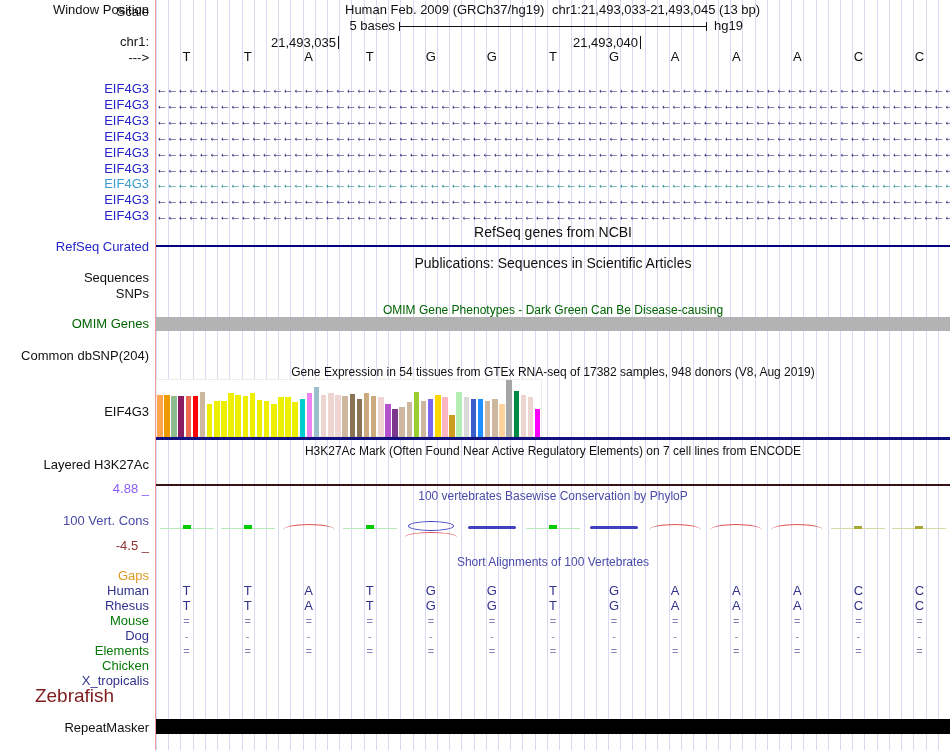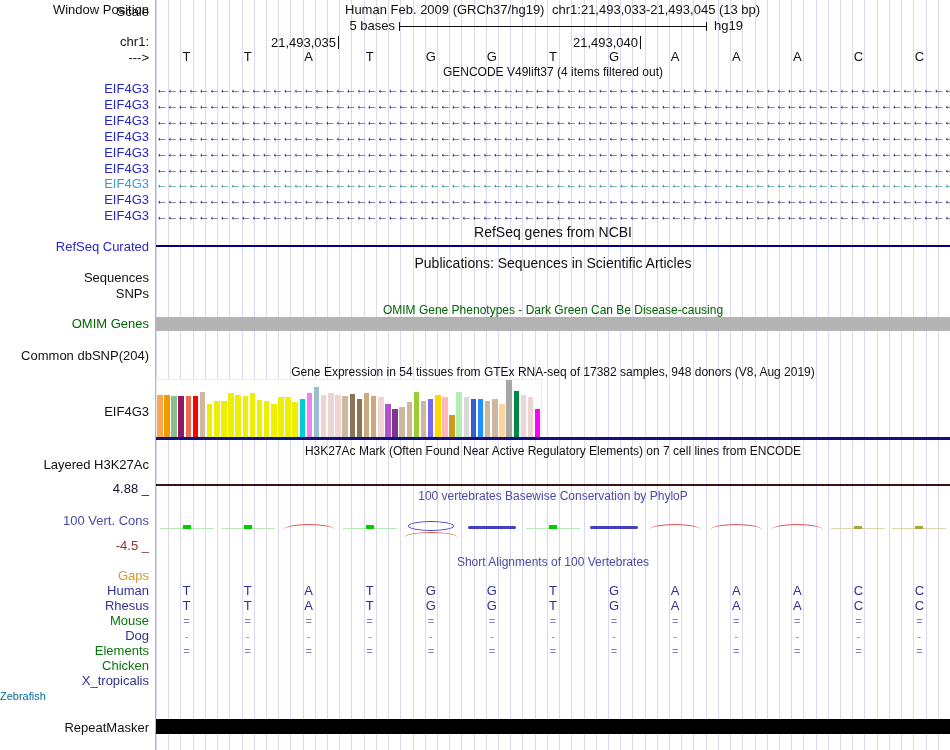--- a/index.html
+++ b/index.html
@@ -34,21 +34,20 @@
 
   <div class="abs t13" style="left:345px;top:3px;z-index:2">Human Feb. 2009 (GRCh37/hg19)</div>
   <div class="abs t13" style="left:552px;top:3px;z-index:2">chr1:21,493,033-21,493,045 (13 bp)</div>
 
   <div class="abs t13" style="left:300px;top:19px;width:95px;text-align:right;z-index:2">5 bases</div>
   <div class="hline" style="left:399px;top:26px;width:308px;height:1px;background:#111"></div>
   <div class="tick" style="left:399px;top:22px;height:9px"></div>
   <div class="tick" style="left:706px;top:22px;height:9px"></div>
   <div class="abs t13" style="left:714px;top:19px;z-index:2">hg19</div>
 
-  <div class="ctr t12" style="top:66px">GENCODE V49lift37 (4 items filtered out)</div>
 
   <div class="ctr t10" style="top:227px">RefSeq genes from NCBI</div>
   <div class="lbl" style="top: 240px; color: rgb(37, 37, 200);">RefSeq Curated</div>
   <div class="hline" style="left: 156px; top: 245px; width: 794px; height: 2px; background: rgb(0, 0, 128);"></div>
 
   <div class="ctr t10" style="top:258px">Publications: Sequences in Scientific Articles</div>
   <div class="lbl" style="top:271px">Sequences</div>
   <div class="lbl" style="top:287px">SNPs</div>
 
   <div class="ctr t12" style="top: 304px; color: rgb(0, 100, 0);">OMIM Gene Phenotypes - Dark Green Can Be Disease-causing</div>
@@ -59,21 +58,21 @@
 
   <div class="ctr t12" style="top:366px">Gene Expression in 54 tissues from GTEx RNA-seq of 17382 samples, 948 donors (V8, Aug 2019)</div>
   <div class="abs" style="left:156px;top:379px;width:386px;height:58px;background:#fff;border:1px solid #ececec;box-sizing:border-box;z-index:1"></div>
   <div class="lbl" style="top:405px">EIF4G3</div>
   <div class="hline" style="left: 156px; top: 437px; width: 794px; height: 3px; background: rgb(16, 16, 126);"></div>
 
   <div class="ctr t12" style="top:445px">H3K27Ac Mark (Often Found Near Active Regulatory Elements) on 7 cell lines from ENCODE</div>
   <div class="lbl" style="top:458px">Layered H3K27Ac</div>
   <div class="hline" style="left: 156px; top: 484px; width: 794px; height: 2px; background: rgb(58, 20, 20);"></div>
 
-  <div class="lbl" style="top: 482px; color: #0f172a;">4.88 _</div>
+  <div class="lbl" style="top: 482px; color: #8b5cf6;">4.88 _</div>
   <div class="ctr t12" style="top: 490px; color: rgb(74, 74, 168);">100 vertebrates Basewise Conservation by PhyloP</div>
   <div class="lbl" style="top: 514px; color: rgb(74, 74, 168);">100 Vert. Cons</div>
   <div class="lbl" style="top: 539px; color: rgb(140, 50, 50);">-4.5 _</div>
 
   <div class="ctr t12" style="top: 556px; color: rgb(74, 74, 168);">Short Alignments of 100 Vertebrates</div>
 
   <div class="hline" style="left: 156px; top: 719px; width: 794px; height: 15px; background: rgb(0, 0, 0);"></div>
   <div class="lbl" style="top:721px">RepeatMasker</div>
 
   <div class="abs" style="left: 155px; top: 0px; width: 1px; height: 750px; z-index: 3; background: rgb(238, 156, 156);"></div>
@@ -317,14 +316,14 @@
     <div class="seqletter" style="position: absolute; left: 480.923px; top: 644px; color: rgb(130, 130, 180); font-size: 11px;">=</div>
     <div class="seqletter" style="position: absolute; left: 542px; top: 644px; color: rgb(130, 130, 180); font-size: 11px;">=</div>
     <div class="seqletter" style="position: absolute; left: 603.077px; top: 644px; color: rgb(130, 130, 180); font-size: 11px;">=</div>
     <div class="seqletter" style="position: absolute; left: 664.154px; top: 644px; color: rgb(130, 130, 180); font-size: 11px;">=</div>
     <div class="seqletter" style="position: absolute; left: 725.231px; top: 644px; color: rgb(130, 130, 180); font-size: 11px;">=</div>
     <div class="seqletter" style="position: absolute; left: 786.308px; top: 644px; color: rgb(130, 130, 180); font-size: 11px;">=</div>
     <div class="seqletter" style="position: absolute; left: 847.385px; top: 644px; color: rgb(130, 130, 180); font-size: 11px;">=</div>
     <div class="seqletter" style="position: absolute; left: 908.462px; top: 644px; color: rgb(130, 130, 180); font-size: 11px;">=</div>
     <div style="position: absolute; top: 659px; left: 0px; width: 149px; text-align: right; font-size: 13px; line-height: 14px; z-index: 2; color: rgb(7, 120, 7);">Chicken</div>
     <div style="position: absolute; top: 674px; left: 0px; width: 149px; text-align: right; font-size: 13px; line-height: 14px; z-index: 2; color: rgb(50, 50, 142);">X_tropicalis</div>
-    <div style="position: absolute; top: 689px; left: 0px; width: 149px; text-align: left; font-size: 11px; line-height: 14px; z-index: 2; color: #0369a1;">Zebrafish</div>
+    <div style="position: absolute; top: 689px; left: 0px; width: 149px; text-align: center; font-size: 19px; line-height: 14px; z-index: 2; color: #7f1d1d;">Zebrafish</div>
   </div>
 
 </body></html>

